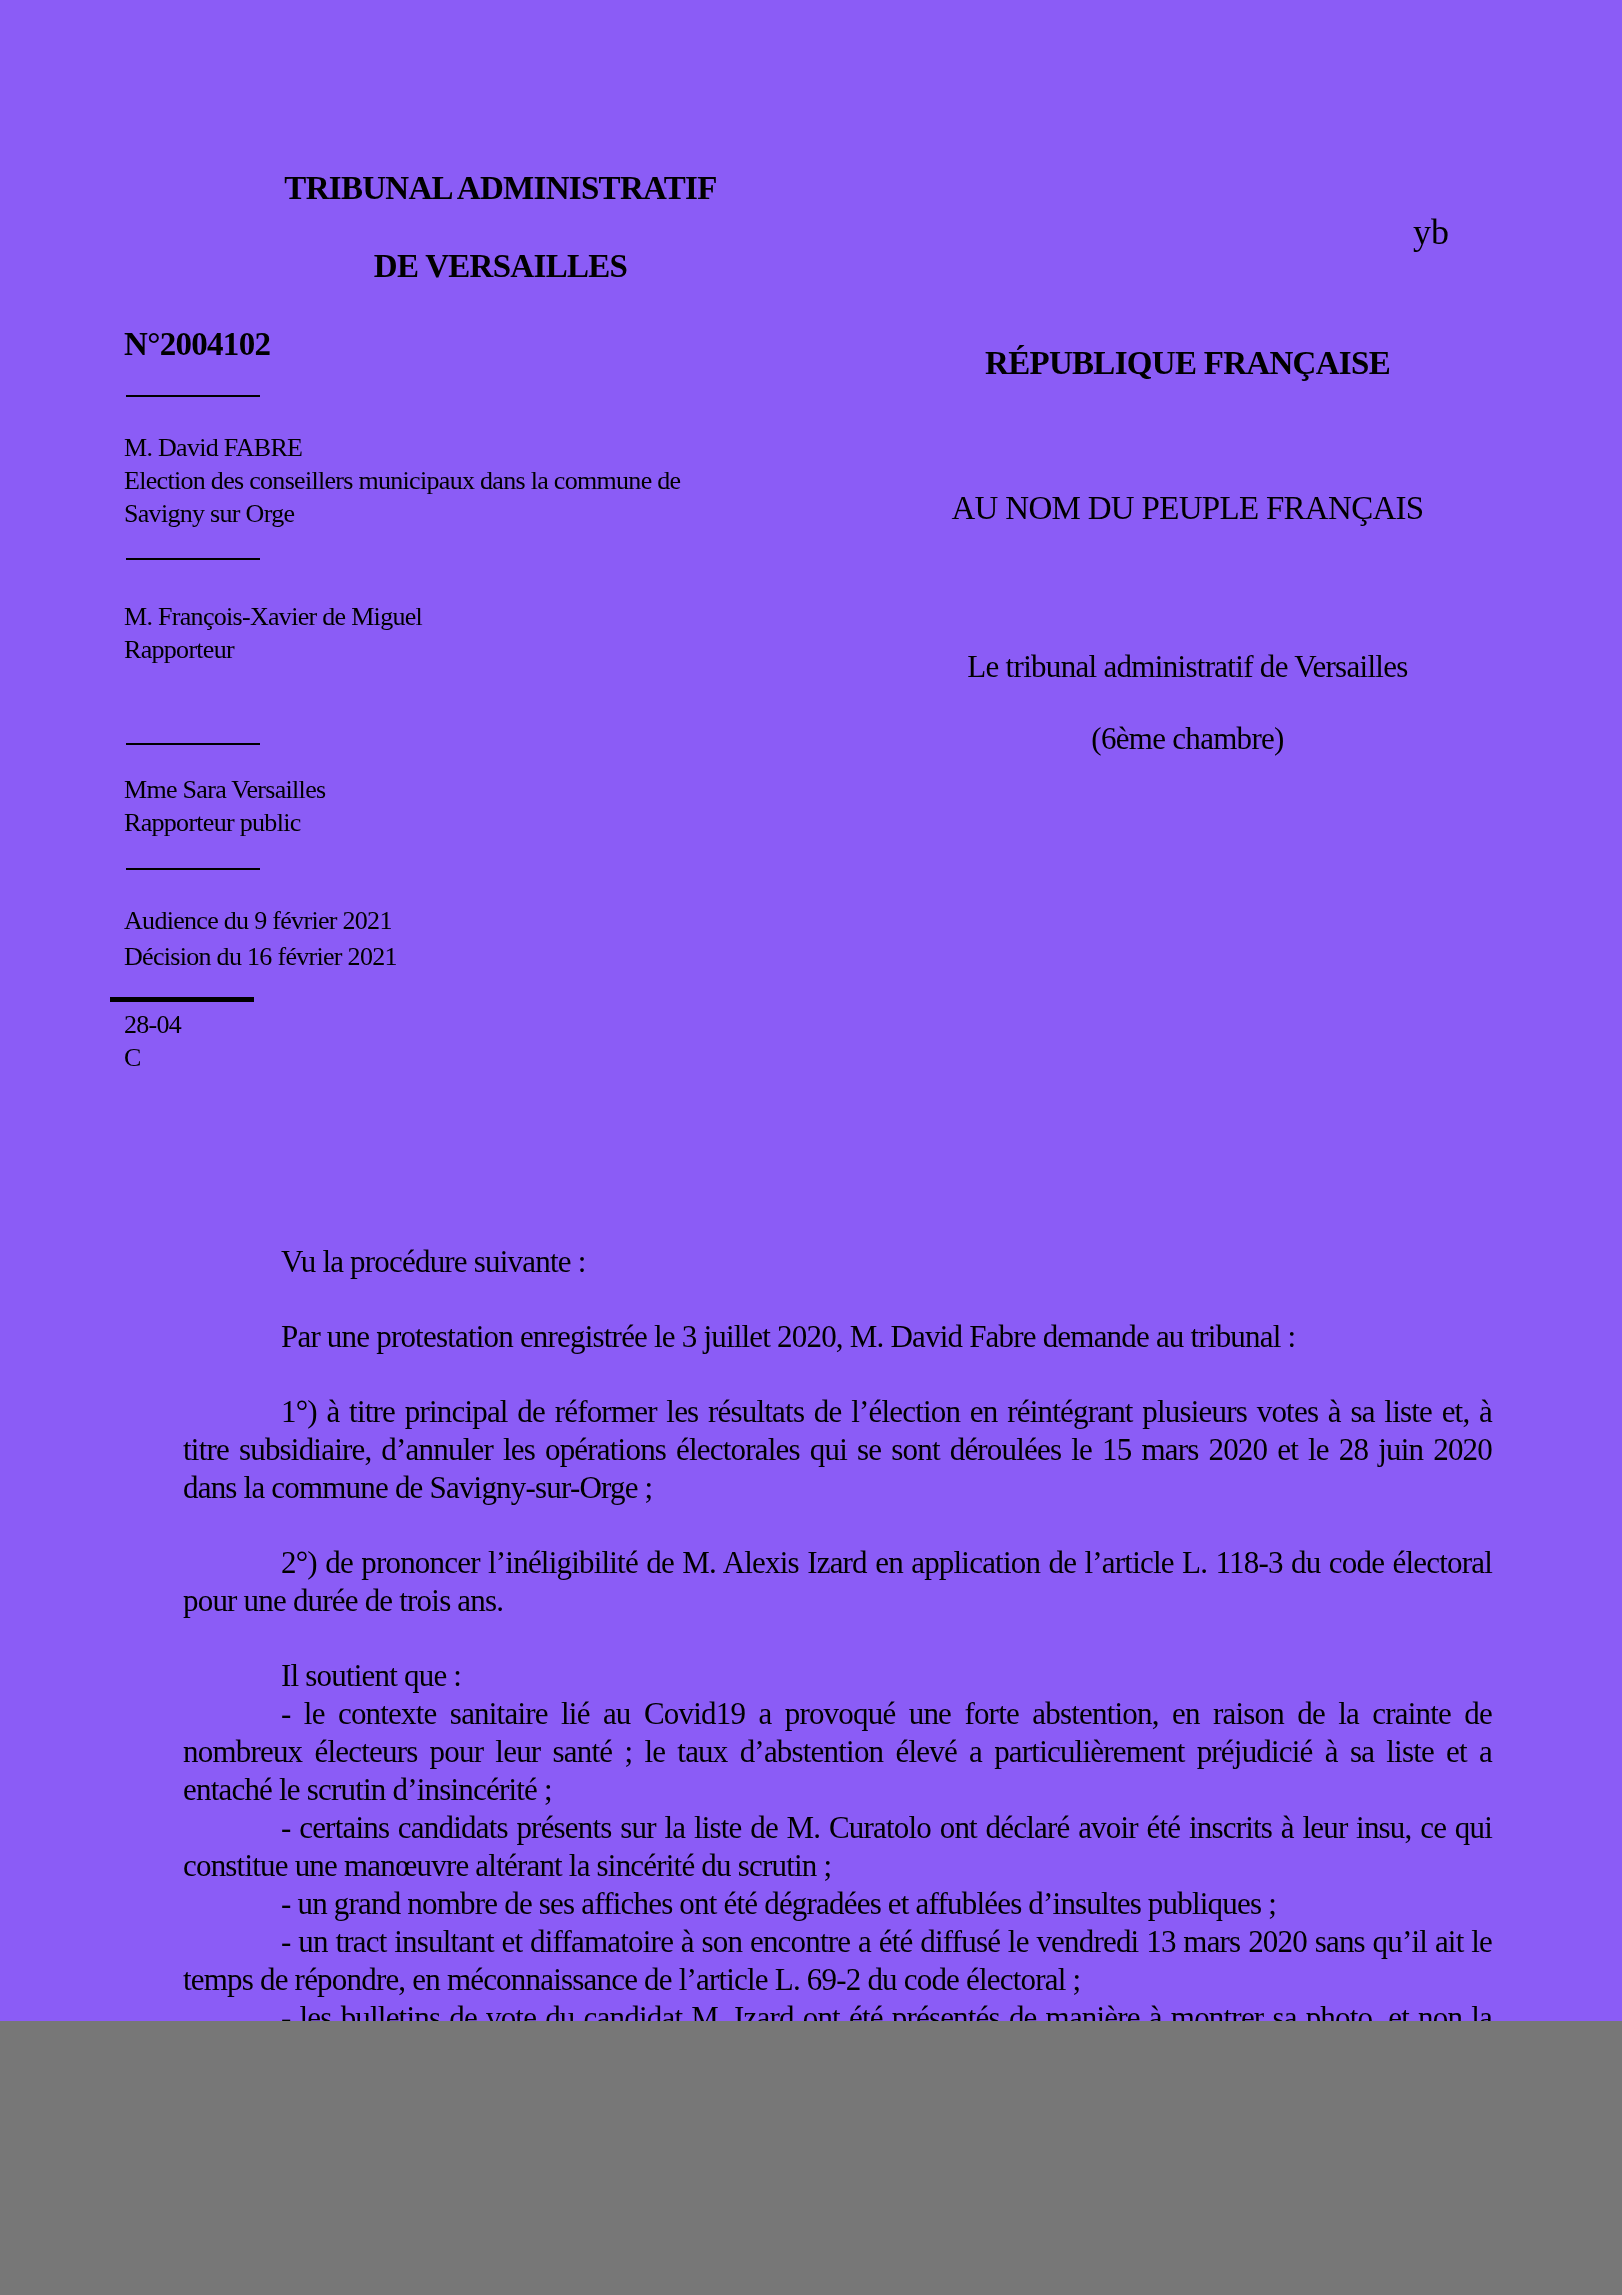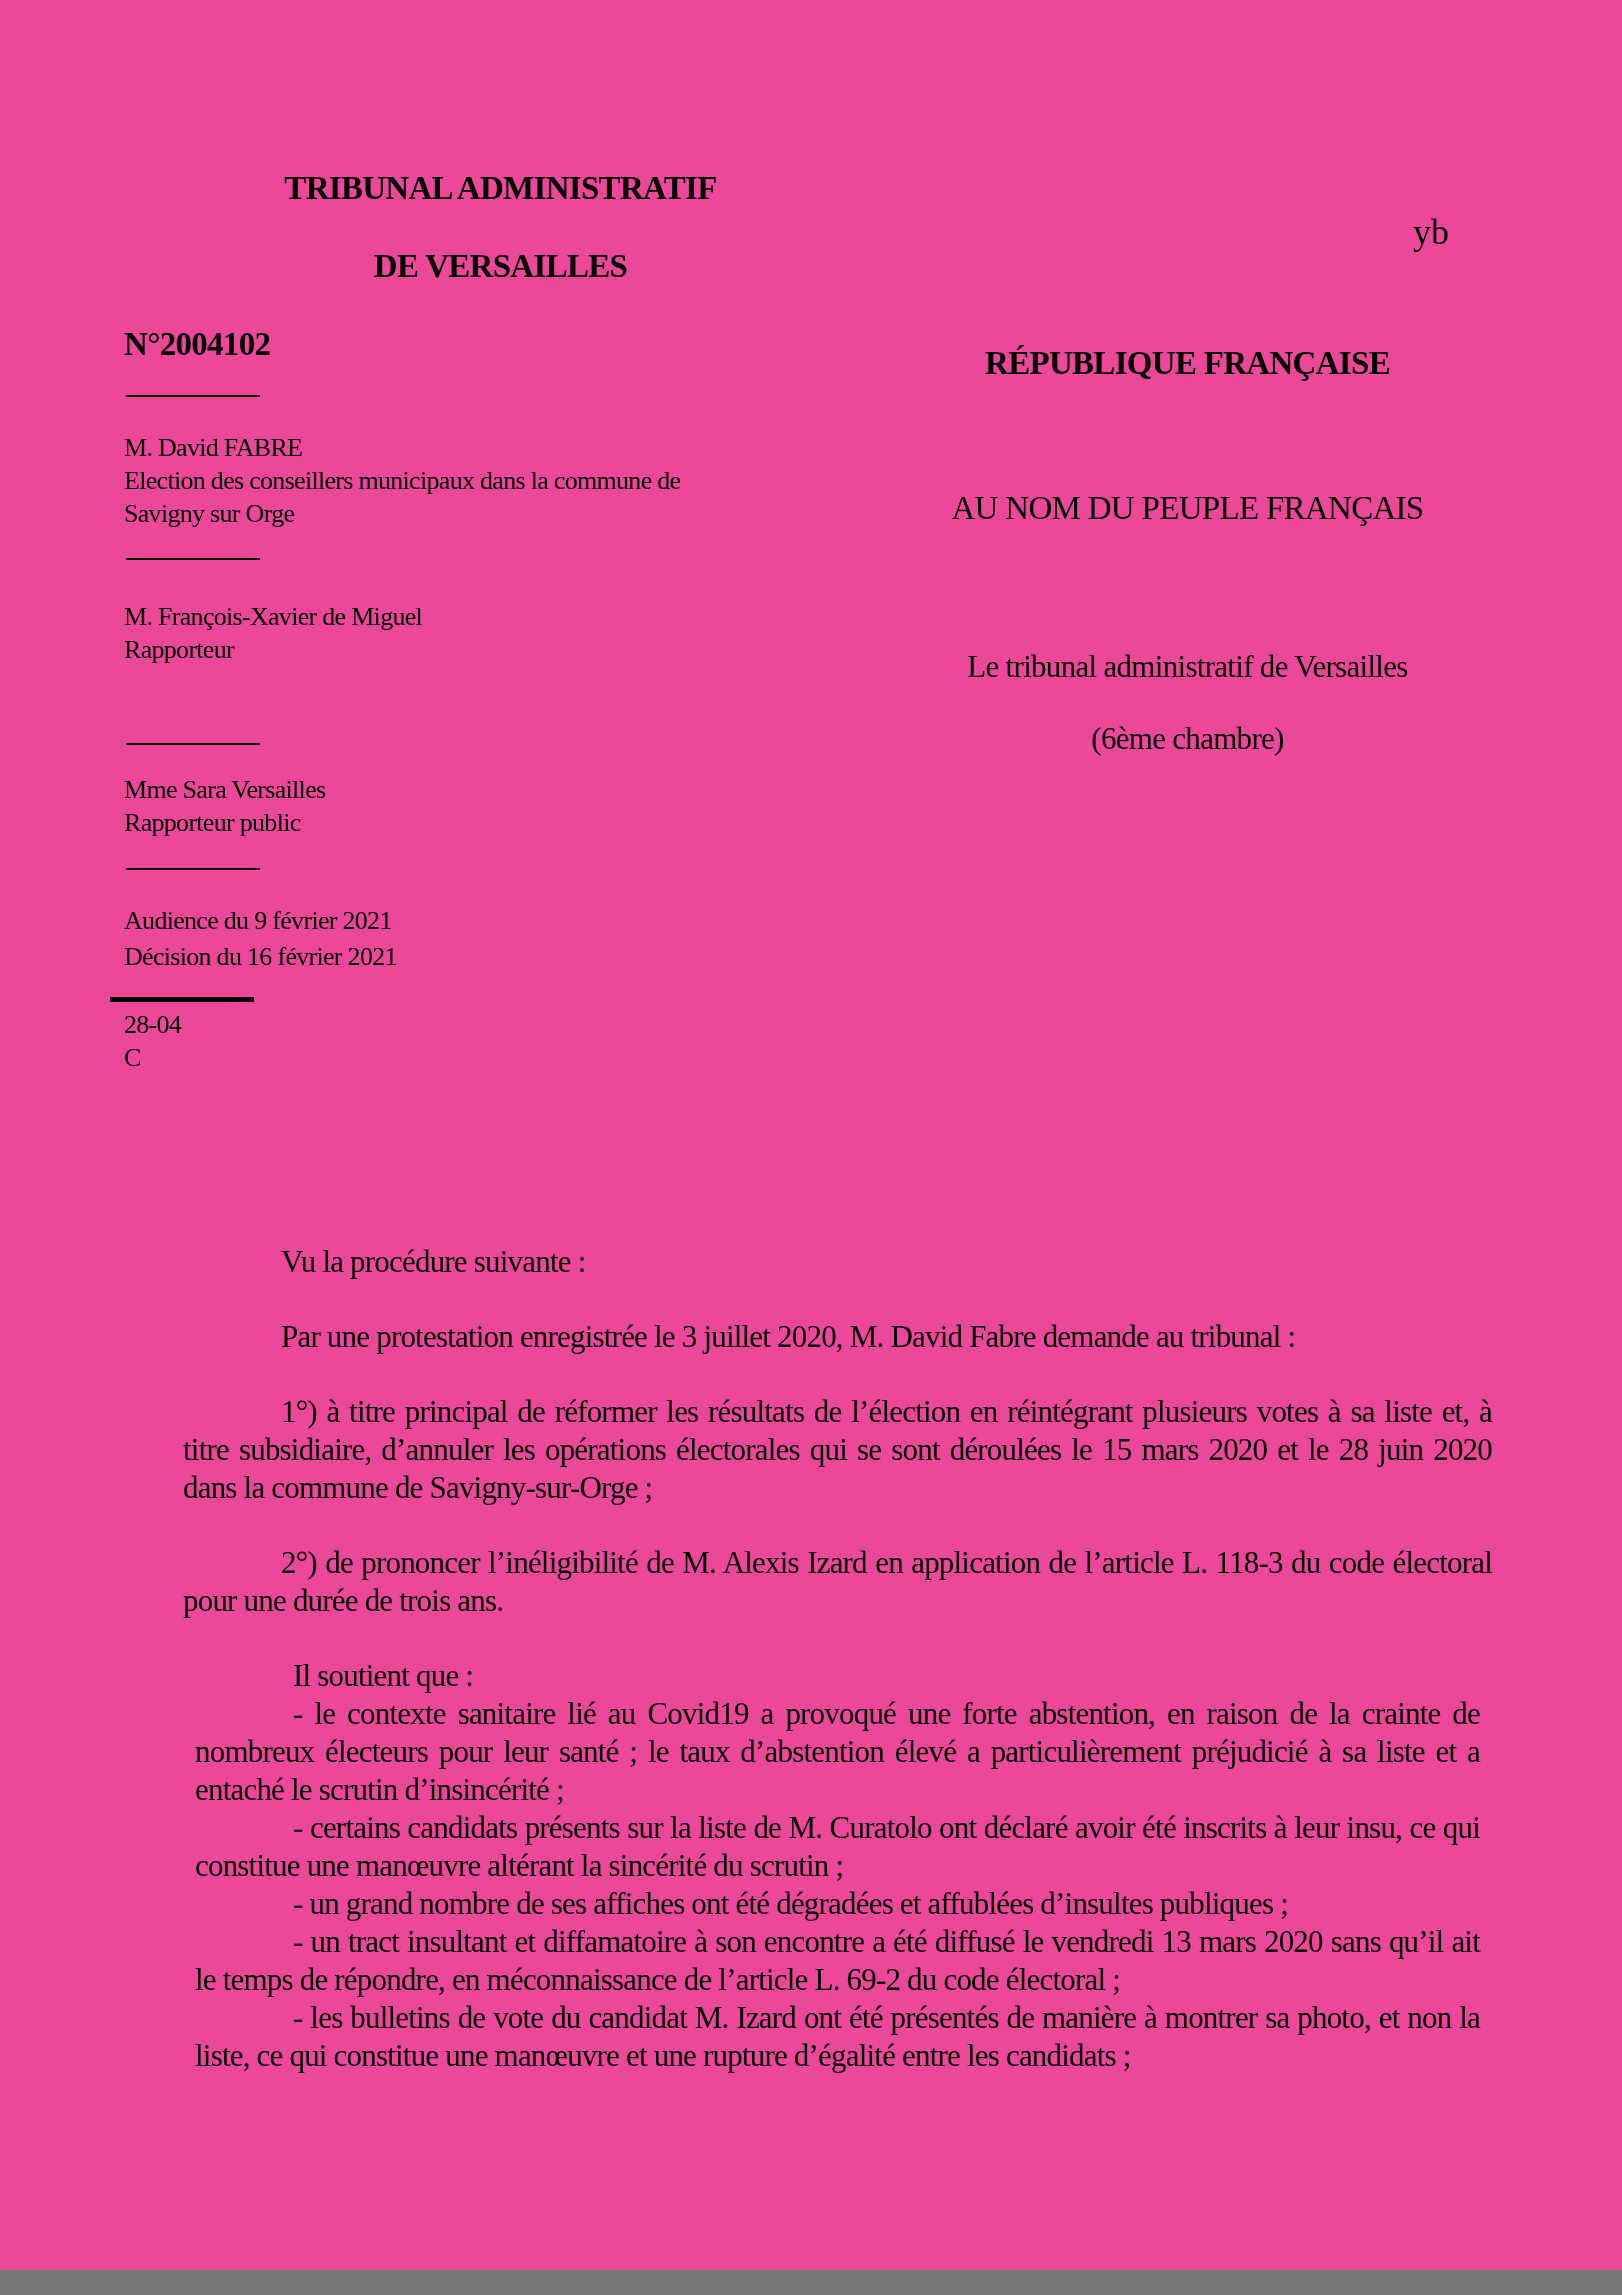--- a/index.html
+++ b/index.html
@@ -3,22 +3,22 @@
 <meta charset="utf-8">
 <style>
   html, body {
     margin: 0;
     padding: 0;
     background: #777;
   }
   .page {
     position: relative;
     width: 1623px;
-    height: 2270px;
-    background: #ec4899;
+    height: 2021px;
+    background: #8b5cf6;
     color: #000000;
     font-family: "Liberation Serif", "DejaVu Serif", serif;
     overflow: hidden;
   }
   
   .court-title {
     position: absolute;
     left: 124px; top: 169px;
     width: 753px;
     text-align: center;
@@ -99,21 +99,21 @@
     letter-spacing: -0.8px;
     text-align: justify;
   }
   .doc-body p {
     margin: 0 0 37px 0;
     text-indent: 98px;
   }
   .doc-body .claims p {
     margin: 0;
   }
-  .claims { margin: 12px; }
+  .claims { margin: 0; }
 </style>
 </head>
 <body>
 
 <div class="page">
 
   <div class="court-title"><span>TRIBUNAL ADMINISTRATIF</span><br>
     <span>DE VERSAILLES</span></div>
 
   <div class="initials">yb</div>

